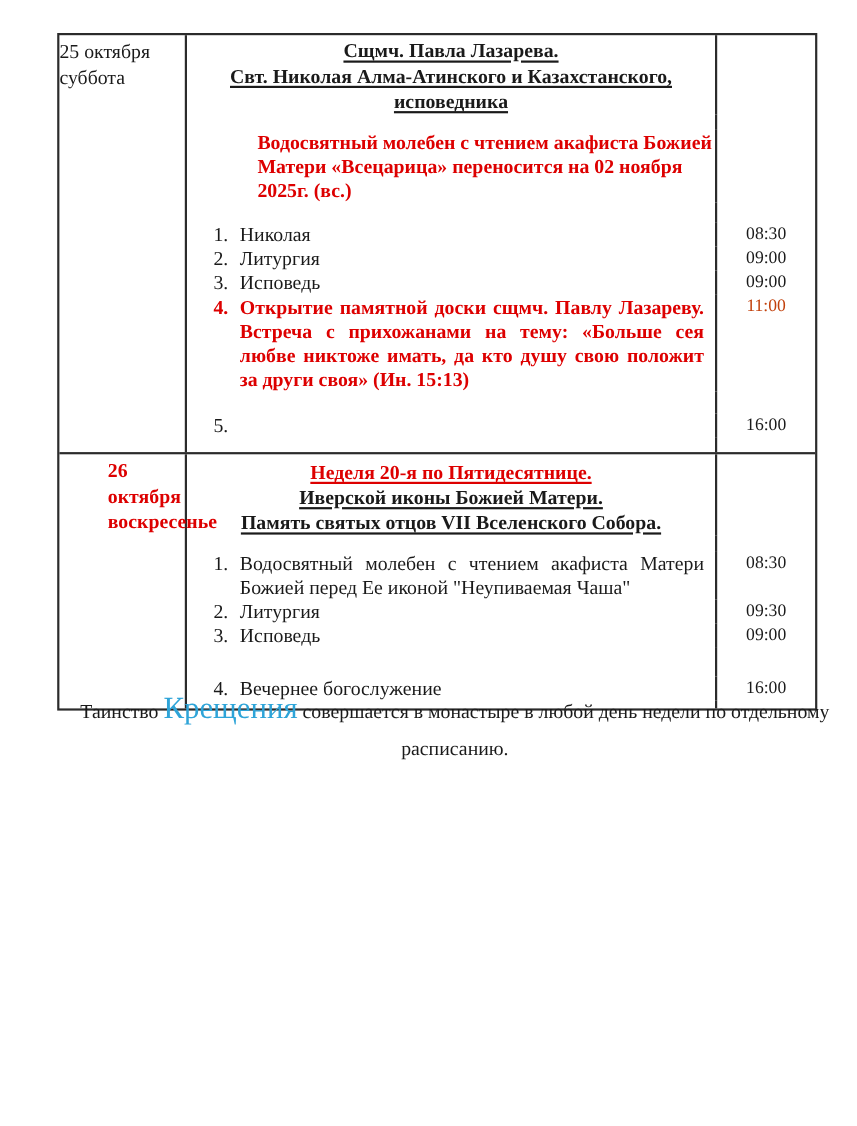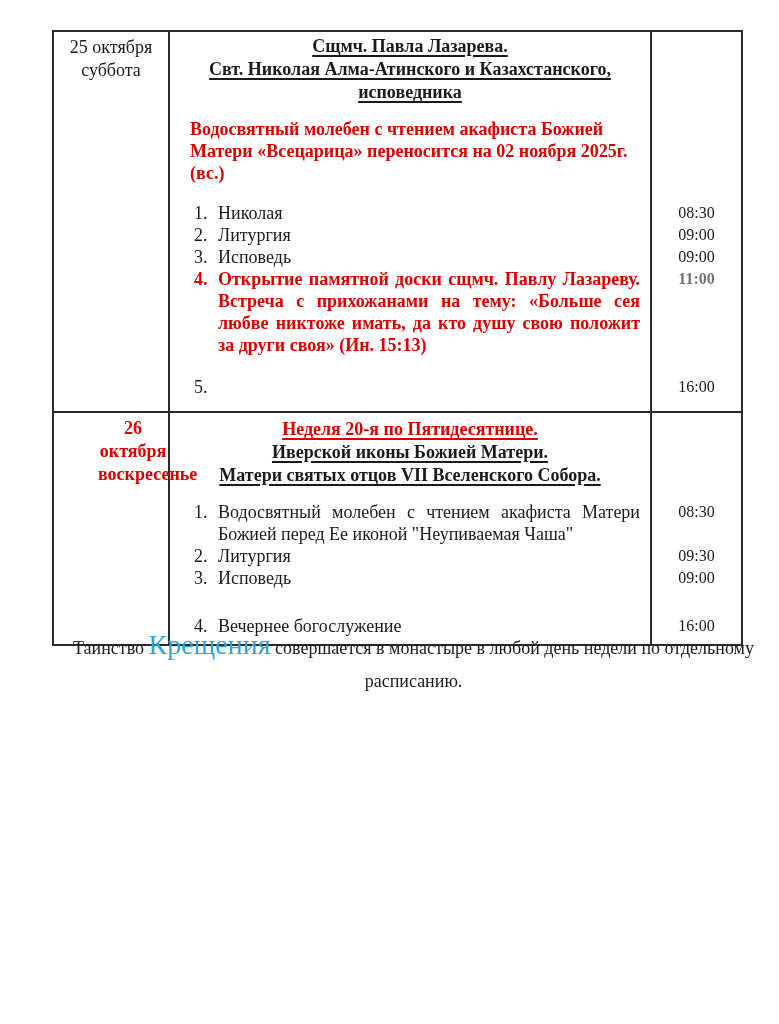--- a/index.html
+++ b/index.html
@@ -19,49 +19,48 @@
     width: 691px;
     border: 2px solid #2b2b2b;
   }
   .day-row { display: flex; }
   .day-row.r1 { min-height: 379px; }
   .day-row.r2 { min-height: 233px; border-top: 2px solid #2b2b2b; }
 
   .date-cell {
     width: 116px; flex-shrink: 0;
     border-right: 2px solid #2b2b2b;
-    text-align: center;
     font-size: 18px; line-height: 23px;
     padding-top: 4px;
   }
   .date-cell.red { color: #dd0000; font-weight: bold; padding-left: 44px; }
 
   .grid { flex: 1; display: flex; flex-direction: column; min-width: 0; }
   .block { display: flex; }
   .bmain { flex: 1; min-width: 0; }
   .btime {
     width: 91px; flex-shrink: 0;
     border-left: 2px solid #2b2b2b;
     text-align: center;
     font-size: 16px; line-height: 22px;
   }
-  .btime.red { color: #737373; font-weight: bold; }
+  .btime.red { color: #c2410c; font-weight: normal; }
   .filler { flex: 1; }
   .sp14 .bmain, .sp14 .btime { height: 14px; }
   .sp18 .bmain, .sp18 .btime { height: 18px; }
   .sp20 .bmain, .sp20 .btime { height: 20px; }
   .sp26 .bmain, .sp26 .btime { height: 26px; }
 
   .header-block .bmain { text-align: center; font-weight: bold; font-size: 18px; line-height: 23px; padding-top: 3px; }
   .r2 .header-block .bmain { padding-top: 5px; }
   .hline { text-decoration: underline; text-decoration-thickness: 2px; text-underline-offset: 3px; }
   .hline.red { color: #dd0000; }
 
   .notice-block .bmain {
-    padding-left: 20px; width: 478px;
+    padding-left: 64px; width: 478px;
     font-weight: bold; color: #dd0000;
     font-size: 18px; line-height: 22px;
   }
 
   .li { display: flex; font-size: 18px; line-height: 22px; }
   .li .num { width: 24px; margin-left: 24px; flex-shrink: 0; }
   .li .txt { flex: 1; padding-right: 10px; }
   .li.red-item { color: #dd0000; font-weight: bold; }
   .li.justify .txt { text-align: justify; }
 
@@ -177,21 +176,21 @@
       <div class="date-cell red">
         <div>26 октября</div>
         <div>воскресенье</div>
       </div>
       <div class="grid">
 
         <div class="block header-block">
           <div class="bmain">
             <div class="hline red">Неделя 20-я по Пятидесятнице.</div>
             <div class="hline">Иверской иконы Божией Матери.</div>
-            <div class="hline">Матери святых отцов VII Вселенского Собора.</div>
+            <div class="hline">Память святых отцов VII Вселенского Собора.</div>
           </div>
           <div class="btime"></div>
         </div>
 
         <div class="block sp14">
             <div class="bmain"></div>
             <div class="btime"></div>
           </div>
 
         <div class="block">

